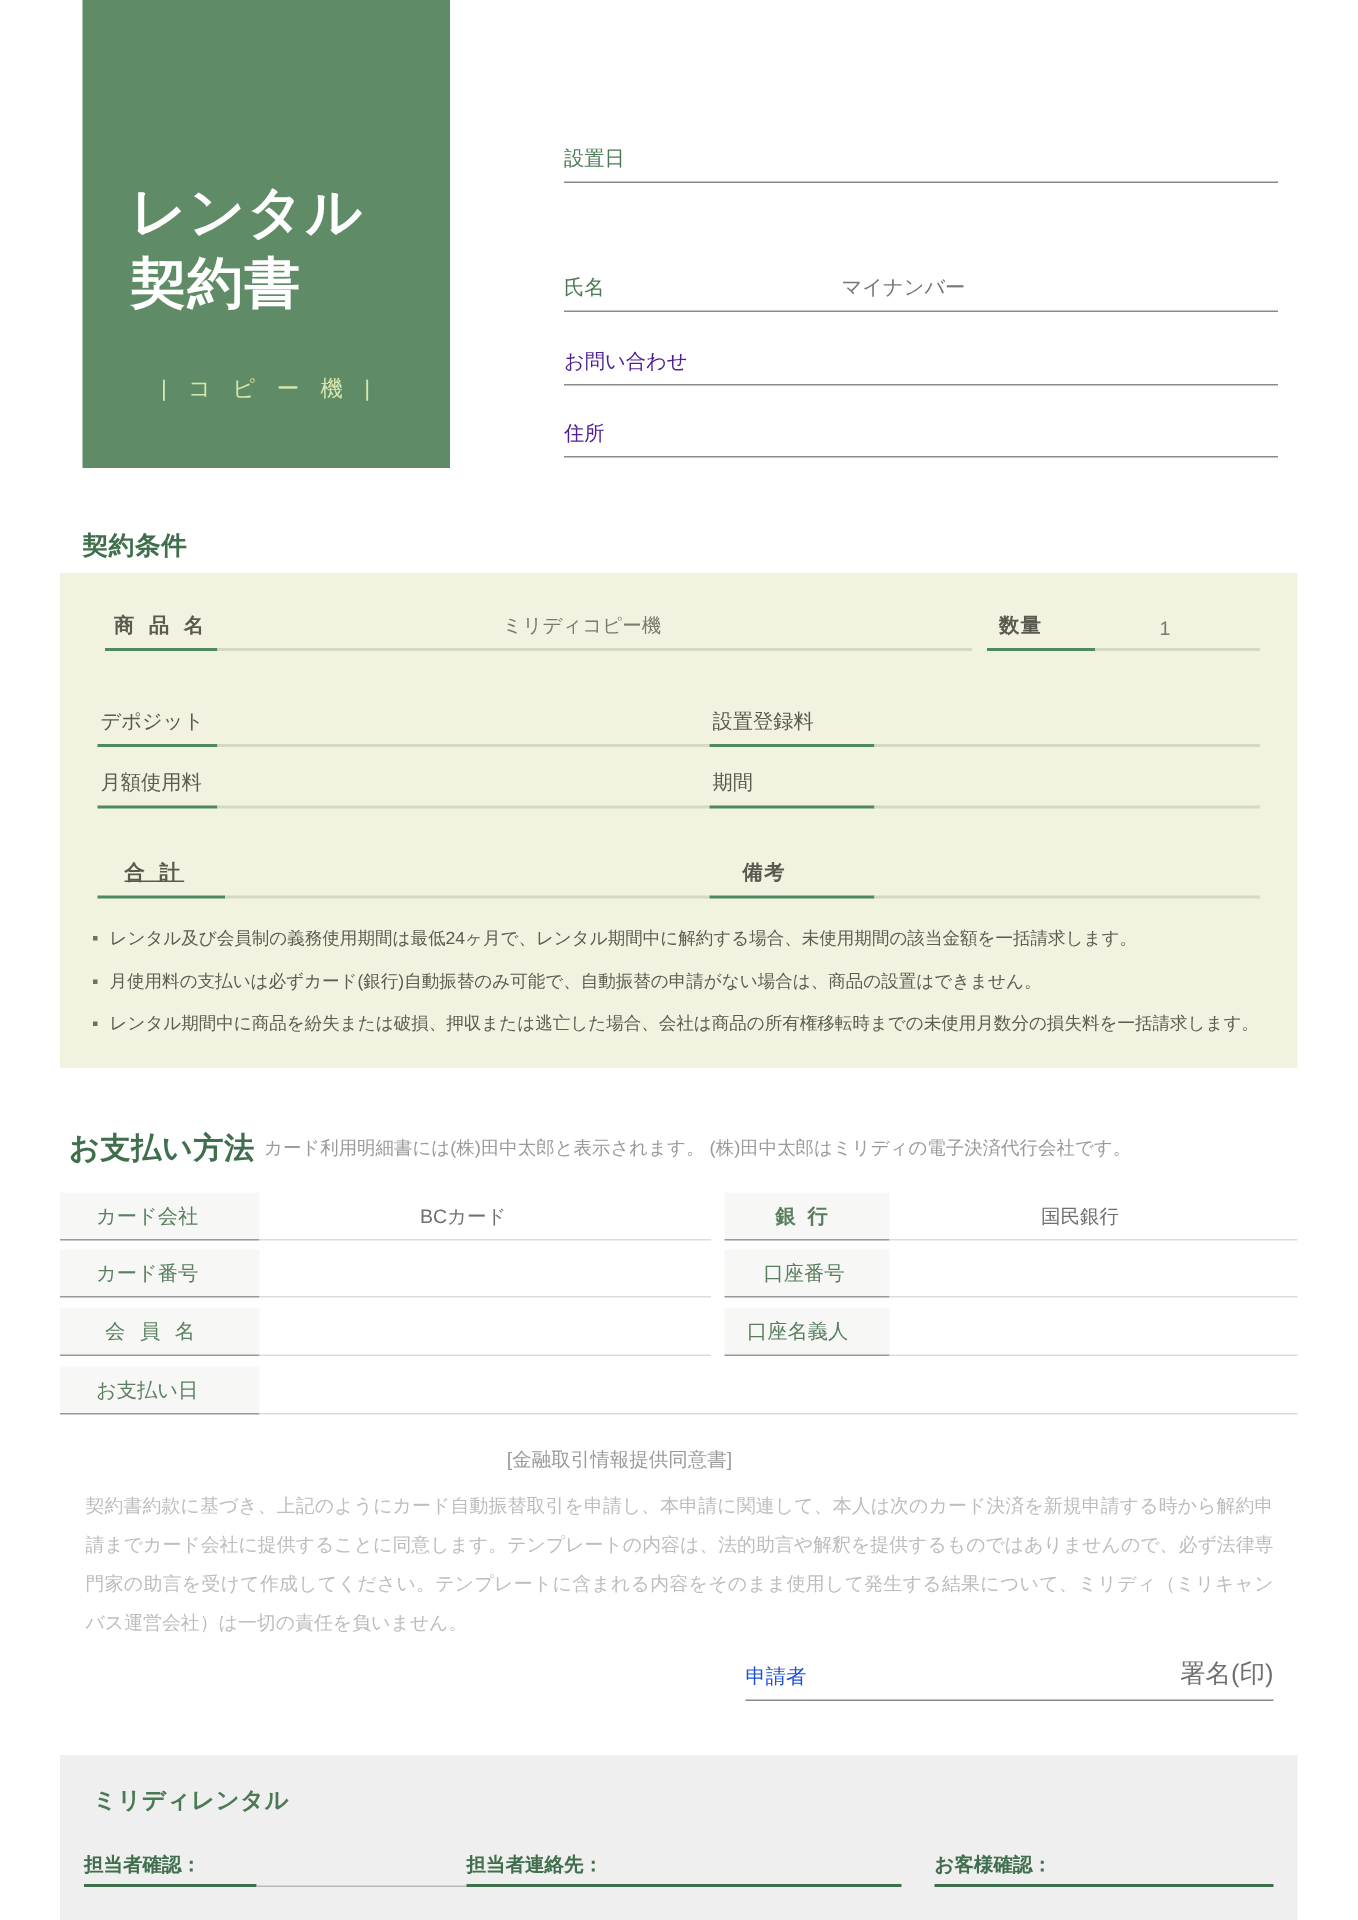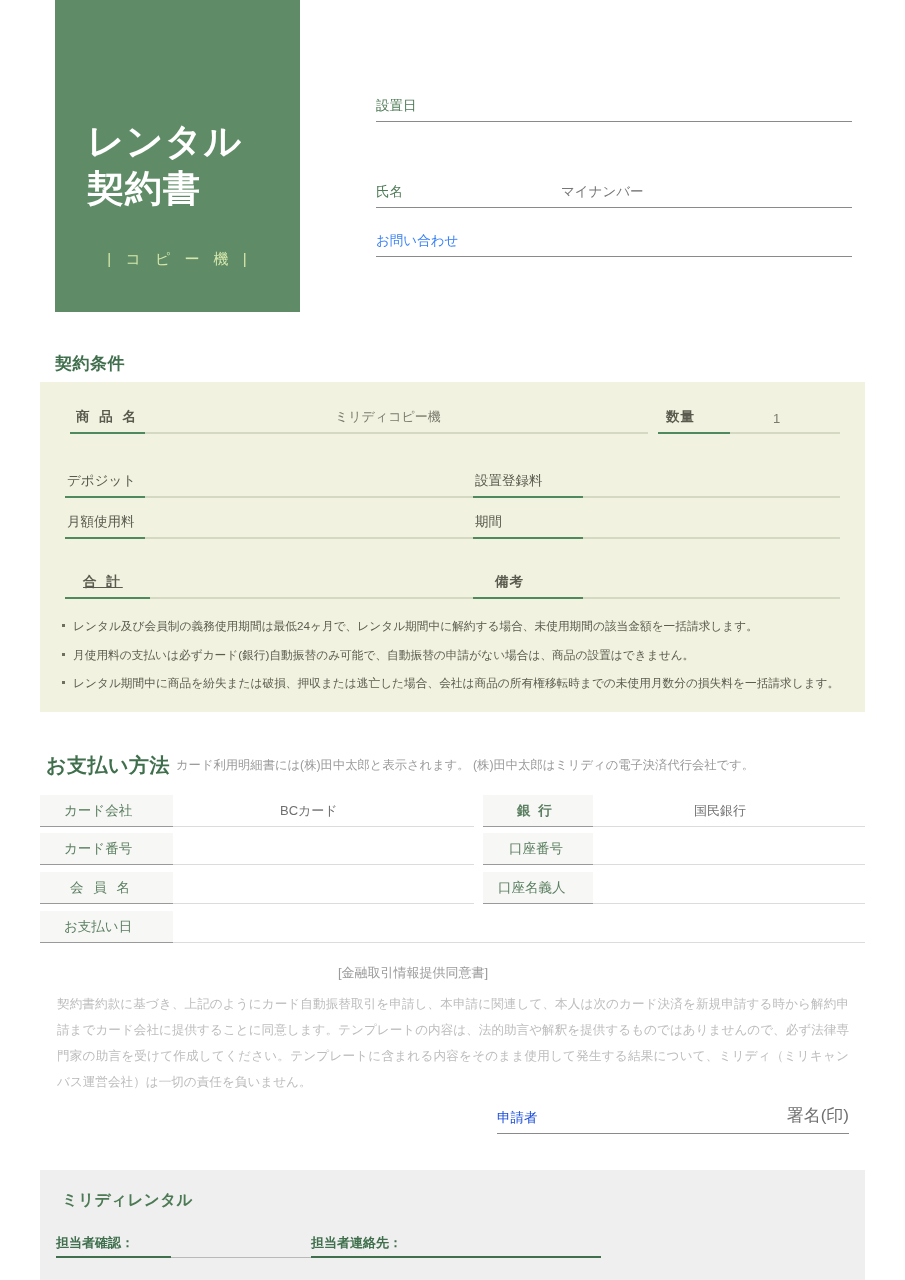--- a/index.html
+++ b/index.html
@@ -69,21 +69,21 @@
     text-align: center;
   }
   .hfield .lbl {
     position: absolute;
     left: 0;
     bottom: 6px;
     font-size: 13.5px;
     color: #4c7a55;
     white-space: nowrap;
   }
-  .hfield .lbl.gray { color: #3b82f6; }
+  .hfield .lbl.gray { color: #4c1d95; }
   .hfield .val {
     position: absolute;
     left: 185px;
     bottom: 6px;
     font-size: 13.5px;
     color: #777777;
     white-space: nowrap;
   }
 
   
@@ -317,20 +317,23 @@
 
     <div class="hfield" style="left:376px; top:178px; width:476px; height:30px;">
       <span class="lbl">氏名</span>
       <span class="val">マイナンバー</span>
     </div>
 
     <div class="hfield" style="left:376px; top:227px; width:476px; height:30px;">
       <span class="lbl gray">お問い合わせ</span>
     </div>
 
+    <div class="hfield" style="left:376px; top:275px; width:476px; height:30px;">
+      <span class="lbl gray">住所</span>
+    </div>
   </div>
 
   <div class="sec-heading" style="left:55px; top:352px;">契約条件</div>
 
   <div class="cond-panel"></div>
 
   <div class="cfield" style="left:70px; top:402px; width:578px; height:32px;">
     <span class="clbl" style="left:6px; letter-spacing:3px;">商 品 名</span>
     <span class="cval" style="left:265px;">ミリディコピー機</span>
     <span class="under-dark" style="width:75px;"></span>
@@ -464,15 +467,19 @@
       <span class="flbl">担当者確認：</span>
       <span class="funder-dark" style="width:115px;"></span>
       <span class="funder-light" style="left:115px; width:140px;"></span>
     </div>
 
     <div class="ffield" style="left:271px; top:58px; width:290px;">
       <span class="flbl">担当者連絡先：</span>
       <span class="funder-dark" style="width:290px;"></span>
     </div>
 
+    <div class="ffield" style="left:583px; top:58px; width:226px;">
+      <span class="flbl">お客様確認：</span>
+      <span class="funder-dark" style="width:226px;"></span>
+    </div>
   </div>
 
 </div>
 
 </body></html>

